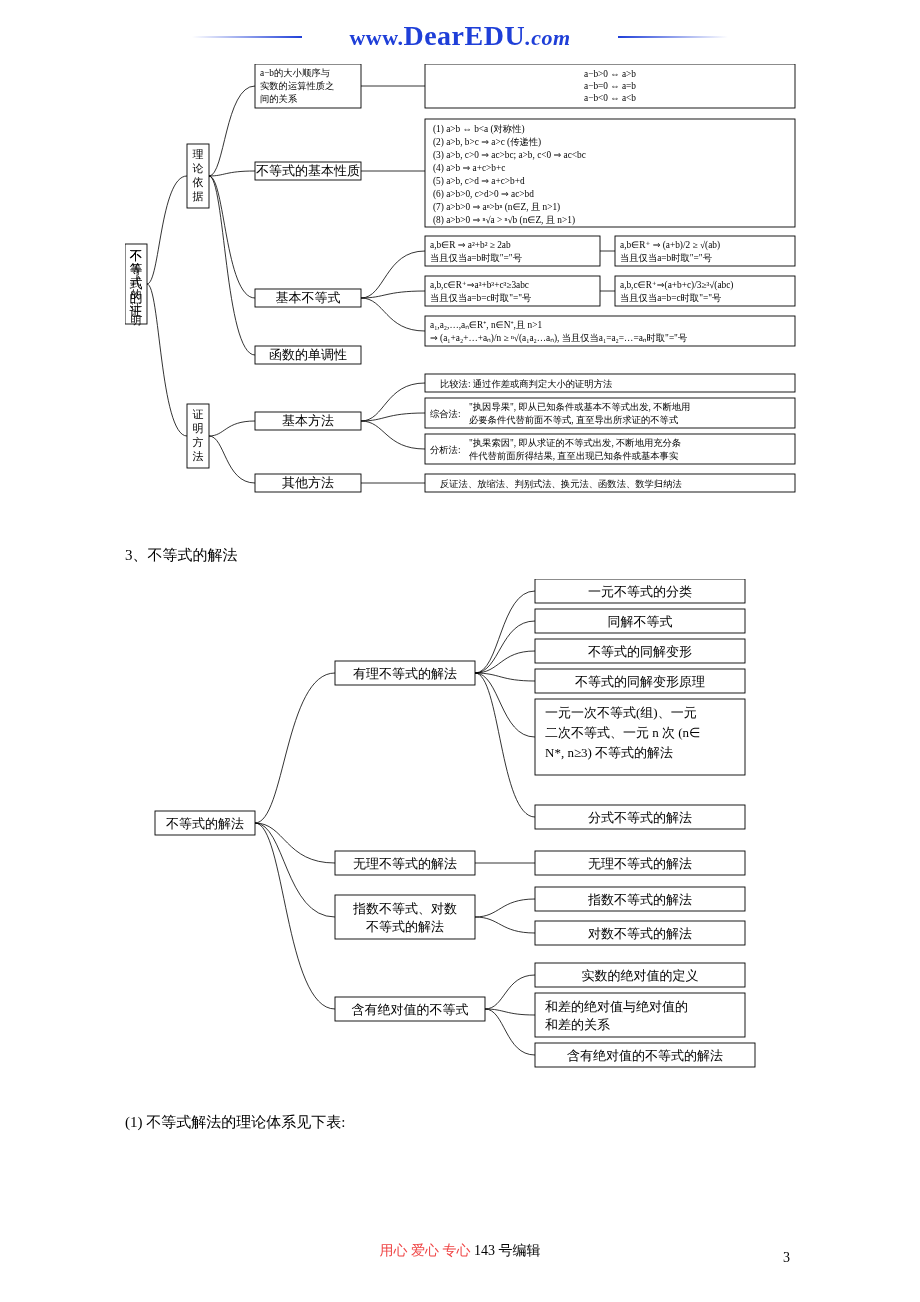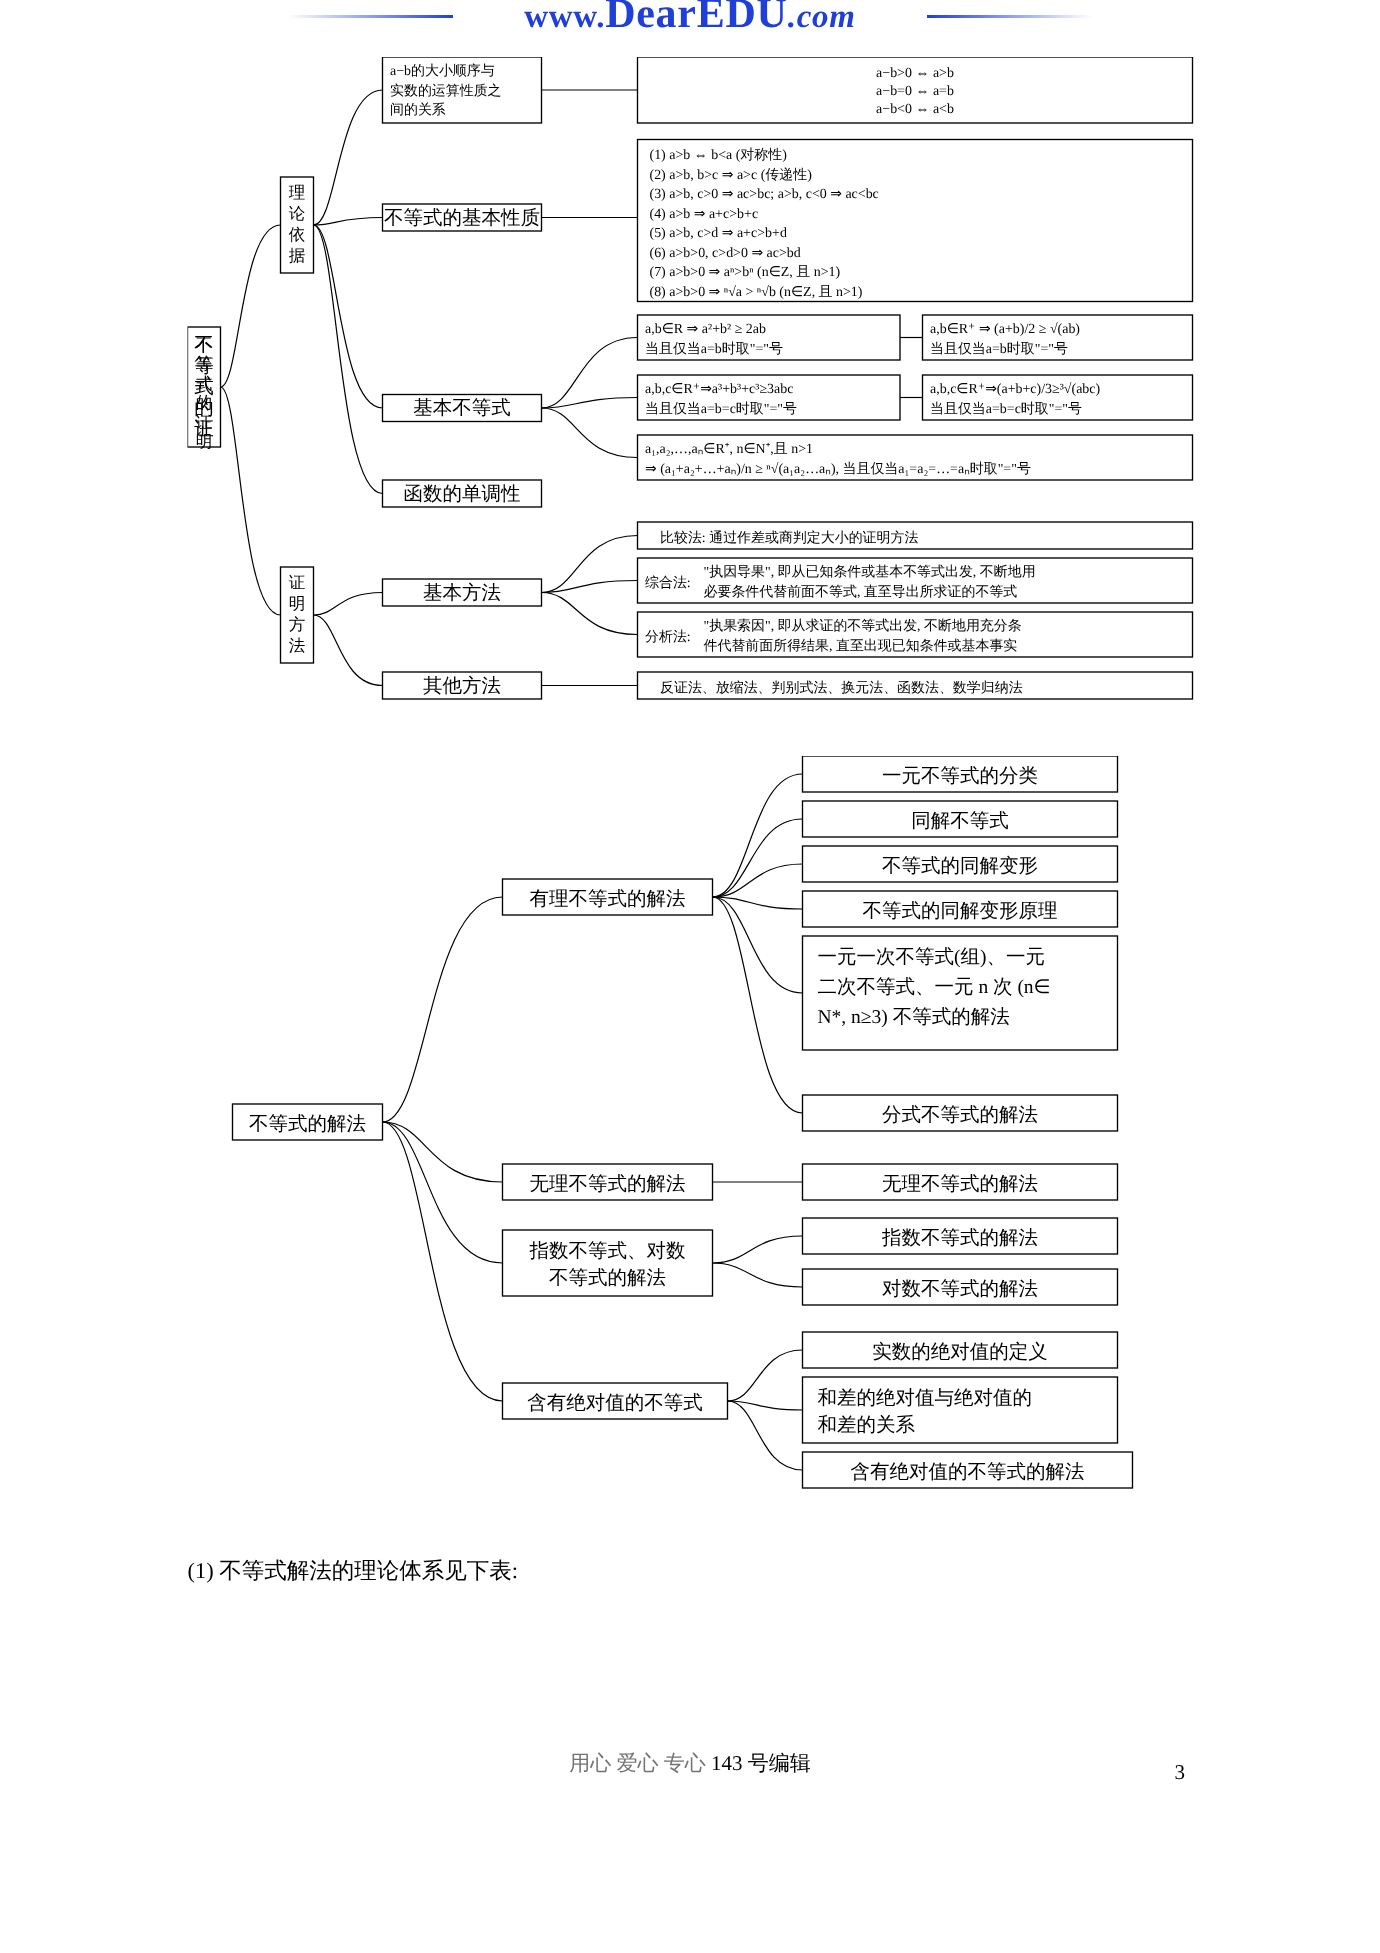--- a/index.html
+++ b/index.html
@@ -4,21 +4,21 @@
 <style>
   body {
     margin: 0;
     background: #fff;
     font-family: "SimSun", "宋体", serif;
     width: 920px;
     position: relative;
   }
   .header {
     text-align: center;
-    padding: 12px 0 6px;
+    padding: 38px 0 6px;
     position: relative;
   }
   .header-url {
     color: #1f3fd8;
     font-family: Georgia, "Times New Roman", serif;
     font-size: 22px;
     font-weight: bold;
     letter-spacing: 0.5px;
   }
   .header-url .dearedu {
@@ -54,21 +54,21 @@
   .section-title {
     font-size: 15px;
     margin: 22px 0 14px 0;
   }
   .foot-text {
     text-align: center;
     margin-top: 110px;
     font-size: 14px;
   }
   .foot-text .red {
-    color: #737373;
+    color: #ef4444;
   }
   .page-number {
     position: absolute;
     right: 130px;
     font-size: 14px;
     bottom: 34px;
   }
   .bottom-note {
     font-size: 15px;
     margin-top: 34px;
@@ -214,20 +214,21 @@
 
   <path class="ln" d="M236,357 C260,357 260,319 300,319"></path>
   <path class="ln" d="M236,357 C260,357 260,349 300,349"></path>
   <path class="ln" d="M236,357 C260,357 260,385 300,385"></path>
 
   <rect class="bx" x="300" y="410" width="370" height="18"></rect>
   <text class="txs" x="315" y="423">反证法、放缩法、判别式法、换元法、函数法、数学归纳法</text>
   <line class="ln" x1="236" y1="419" x2="300" y2="419"></line>
 </svg>
 
+<div class="section-title">3、不等式的解法</div>
 
 <svg class="svg-block" width="680" height="500" viewBox="0 0 680 500">
   <defs>
     <style>
       .bx{fill:#fff;stroke:#000;stroke-width:0.9;}
       .tx{font-size:13px;}
       .ln{stroke:#000;stroke-width:0.8;fill:none;}
     </style>
   </defs>
 

